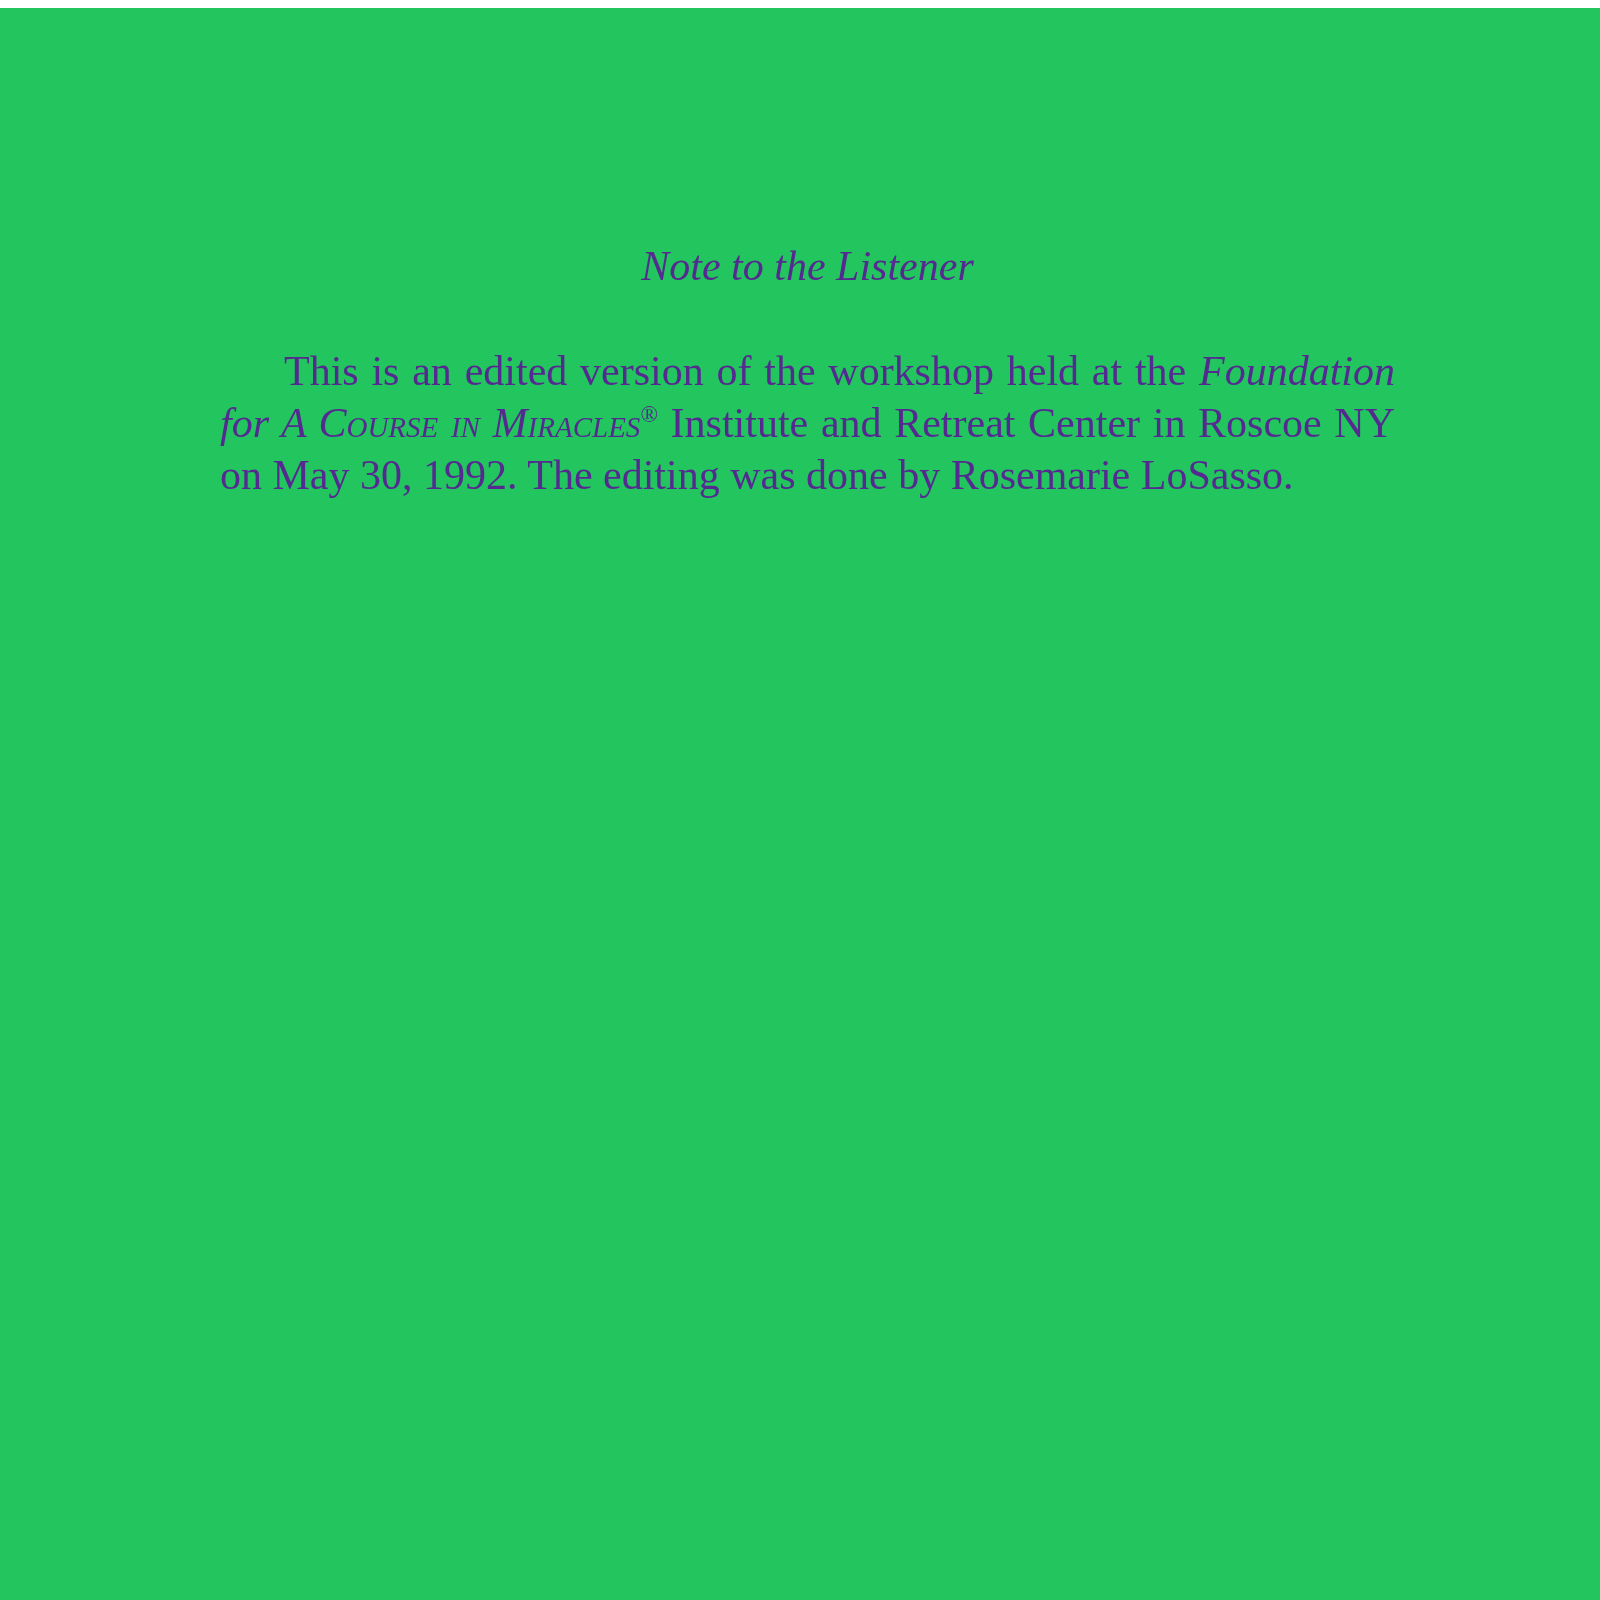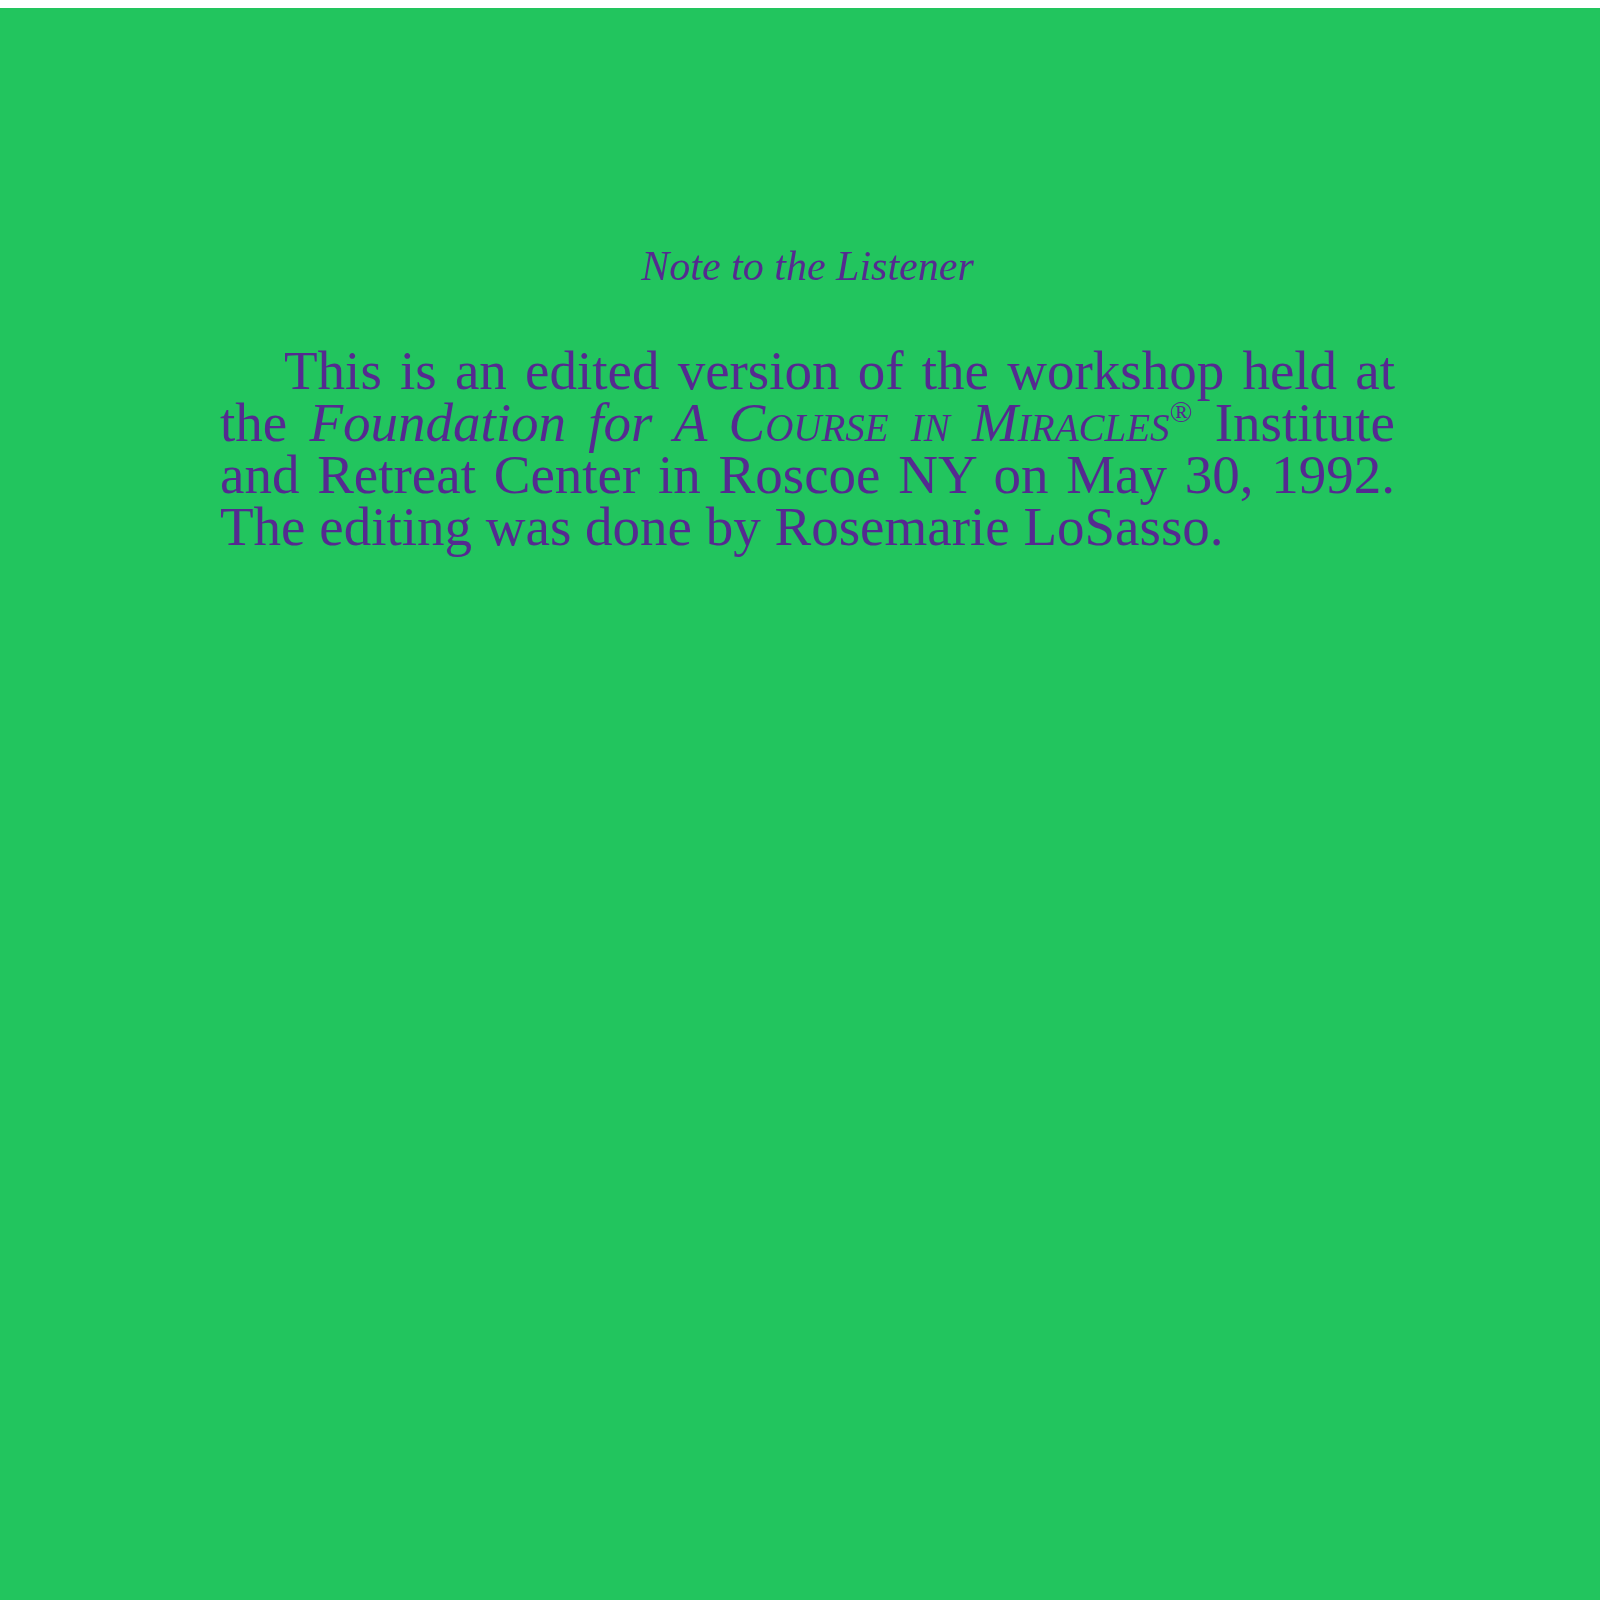--- a/index.html
+++ b/index.html
@@ -24,21 +24,21 @@
   }
   .doc-title {
     font-size: 42px;
     font-weight: normal;
     font-style: italic;
     text-align: center;
     line-height: 52px;
     margin: 0 0 53px 0;
   }
   .doc-paragraph {
-    font-size: 55px;
+    font-size: 42px;
     line-height: 52px;
     text-align: justify;
     text-indent: 64px;
     margin: 0;
   }
   .seg-italic {
     font-style: italic;
   }
   .seg-smallcaps {
     font-style: italic;

